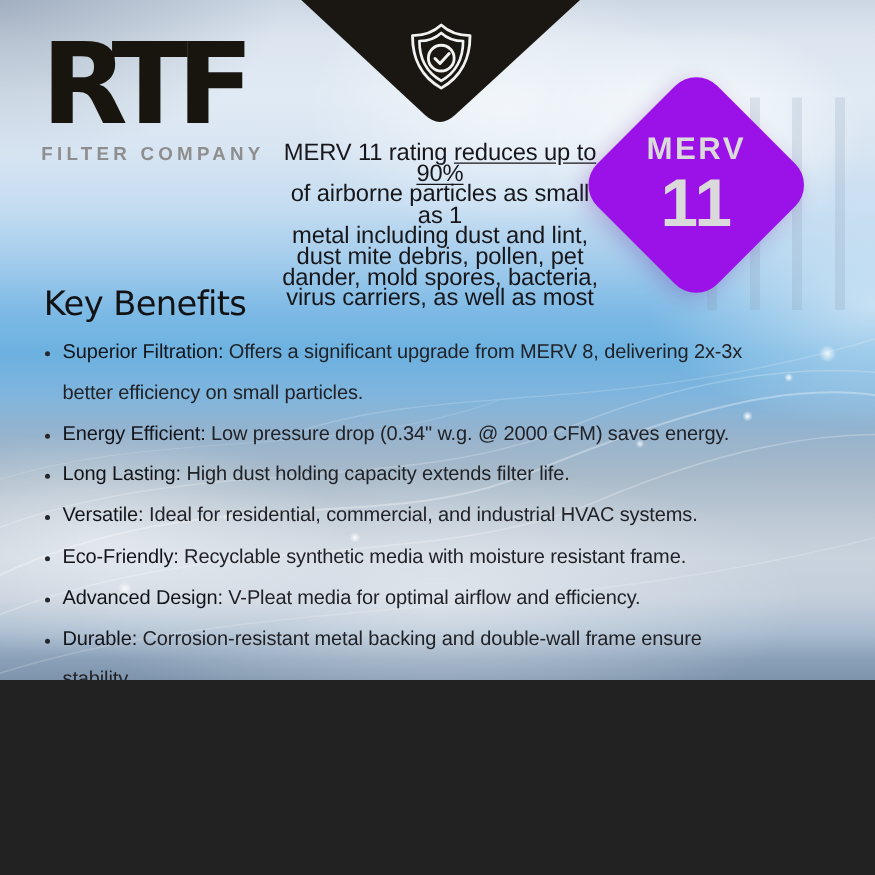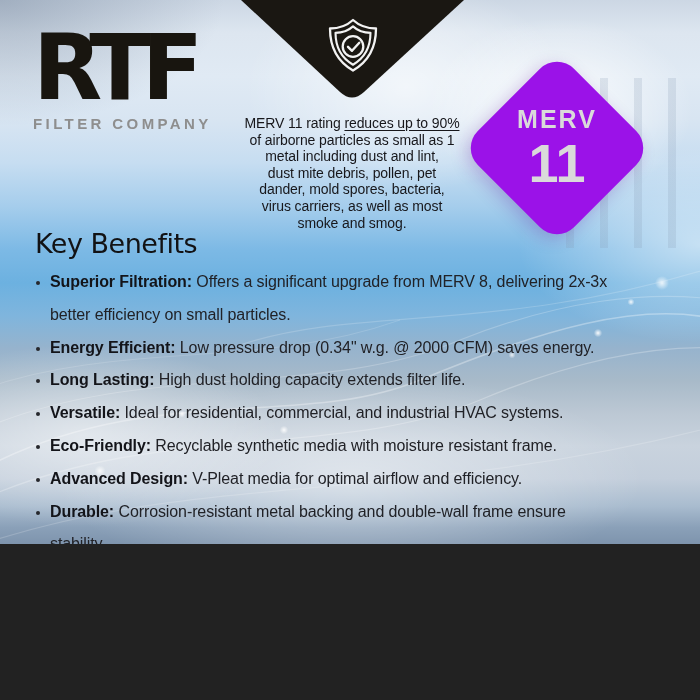--- a/index.html
+++ b/index.html
@@ -42,40 +42,40 @@
   .logo{position:absolute;left:33px;top:22px;}
   .logo-rtf{font-family:"DejaVu Sans",sans-serif;font-weight:bold;font-size:90px;line-height:1.02;
     letter-spacing:-9px;color:#18150f;}
   .logo-sub{margin-top:1px;font-size:15px;font-weight:bold;letter-spacing:3.4px;color:#8e8e8e;}
 
   
   .banner-svg{position:absolute;left:238px;top:0;width:228px;height:106px;}
 
   
   .intro{position:absolute;left:222px;top:115px;width:260px;text-align:center;
-    font-size:14px;line-height:16.6px;color:#17171b;letter-spacing:-0.1px;}
+    font-size:19px;line-height:16.6px;color:#17171b;letter-spacing:-0.1px;}
   .intro .u{text-decoration:underline;text-underline-offset:2px;}
 
   
   .diamond{position:absolute;left:489px;top:80px;width:136px;height:136px;border-radius:24px;
     transform:rotate(45deg);box-shadow:0 6px 16px rgba(90,20,150,.25);}
   .diamond-inner{position:absolute;inset:0;display:flex;flex-direction:column;align-items:center;
     justify-content:center;transform:rotate(-45deg);color:#dadada;}
   .diamond-merv{font-weight:bold;font-size:25px;letter-spacing:2px;line-height:1;}
   .diamond-num{font-weight:bold;font-size:54px;line-height:1;margin-top:4px;}
 
   
   .kb-heading{position:absolute;left:35px;top:228px;font-family:"DejaVu Sans",sans-serif;
     font-weight:normal;font-size:27px;letter-spacing:-0.5px;color:#121214;}
   .benefits{position:absolute;left:30px;top:266px;width:656px;margin:0;padding:0;list-style:none;}
   .benefits li{position:relative;padding-left:20px;font-size:16px;line-height:32.8px;
     color:#212227;letter-spacing:-0.1px;}
   .benefits .dot{position:absolute;left:6px;top:15px;width:4px;height:4px;border-radius:50%;
     background:#26272c;}
-  .b-label{font-weight:bold;color:#131419;}
+  .b-label{font-weight:normal;color:#131419;}
   .b-text{white-space:pre-wrap;}
 
   
   .stars-svg{position:absolute;left:299px;top:559px;width:110px;height:48px;overflow:visible;}
   .tri-svg{position:absolute;left:232px;top:597px;width:236px;height:103px;}
 
   
   .rating{position:absolute;left:487px;top:591px;font-size:16.5px;line-height:21.7px;color:#191a1f;}
   .rating-title{font-weight:bold;font-size:12px;color:#111217;margin-bottom:1px;text-align:right;}
 </style>
@@ -118,21 +118,20 @@
   <div class="intro">
     <div>
       <span>MERV 11 rating </span><span class="u">reduces up to 90%</span>
     </div>
     <div>
         <div>of airborne particles as small as 1</div>
         <div>metal including dust and lint,</div>
         <div>dust mite debris, pollen, pet</div>
         <div>dander, mold spores, bacteria,</div>
         <div>virus carriers, as well as most</div>
-        <div>smoke and smog.</div>
       </div>
   </div>
 
   <div class="diamond" style="background: rgb(155, 18, 232);">
     <div class="diamond-inner" style="color: rgb(218, 218, 218);">
       <div class="diamond-merv">MERV</div>
       <div class="diamond-num">11</div>
     </div>
   </div>
 

